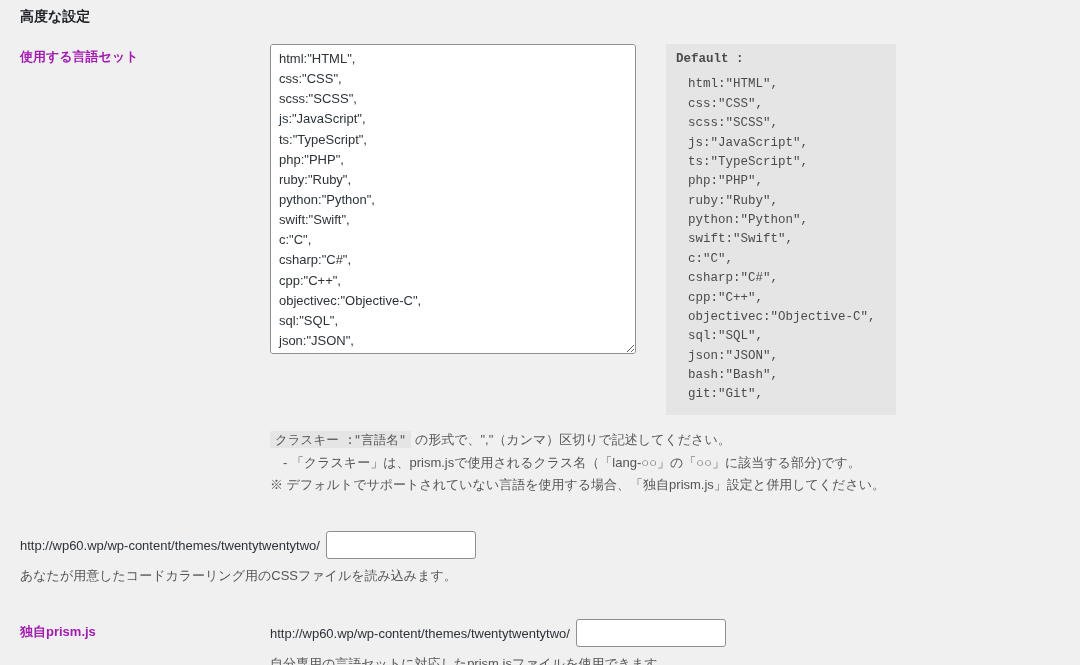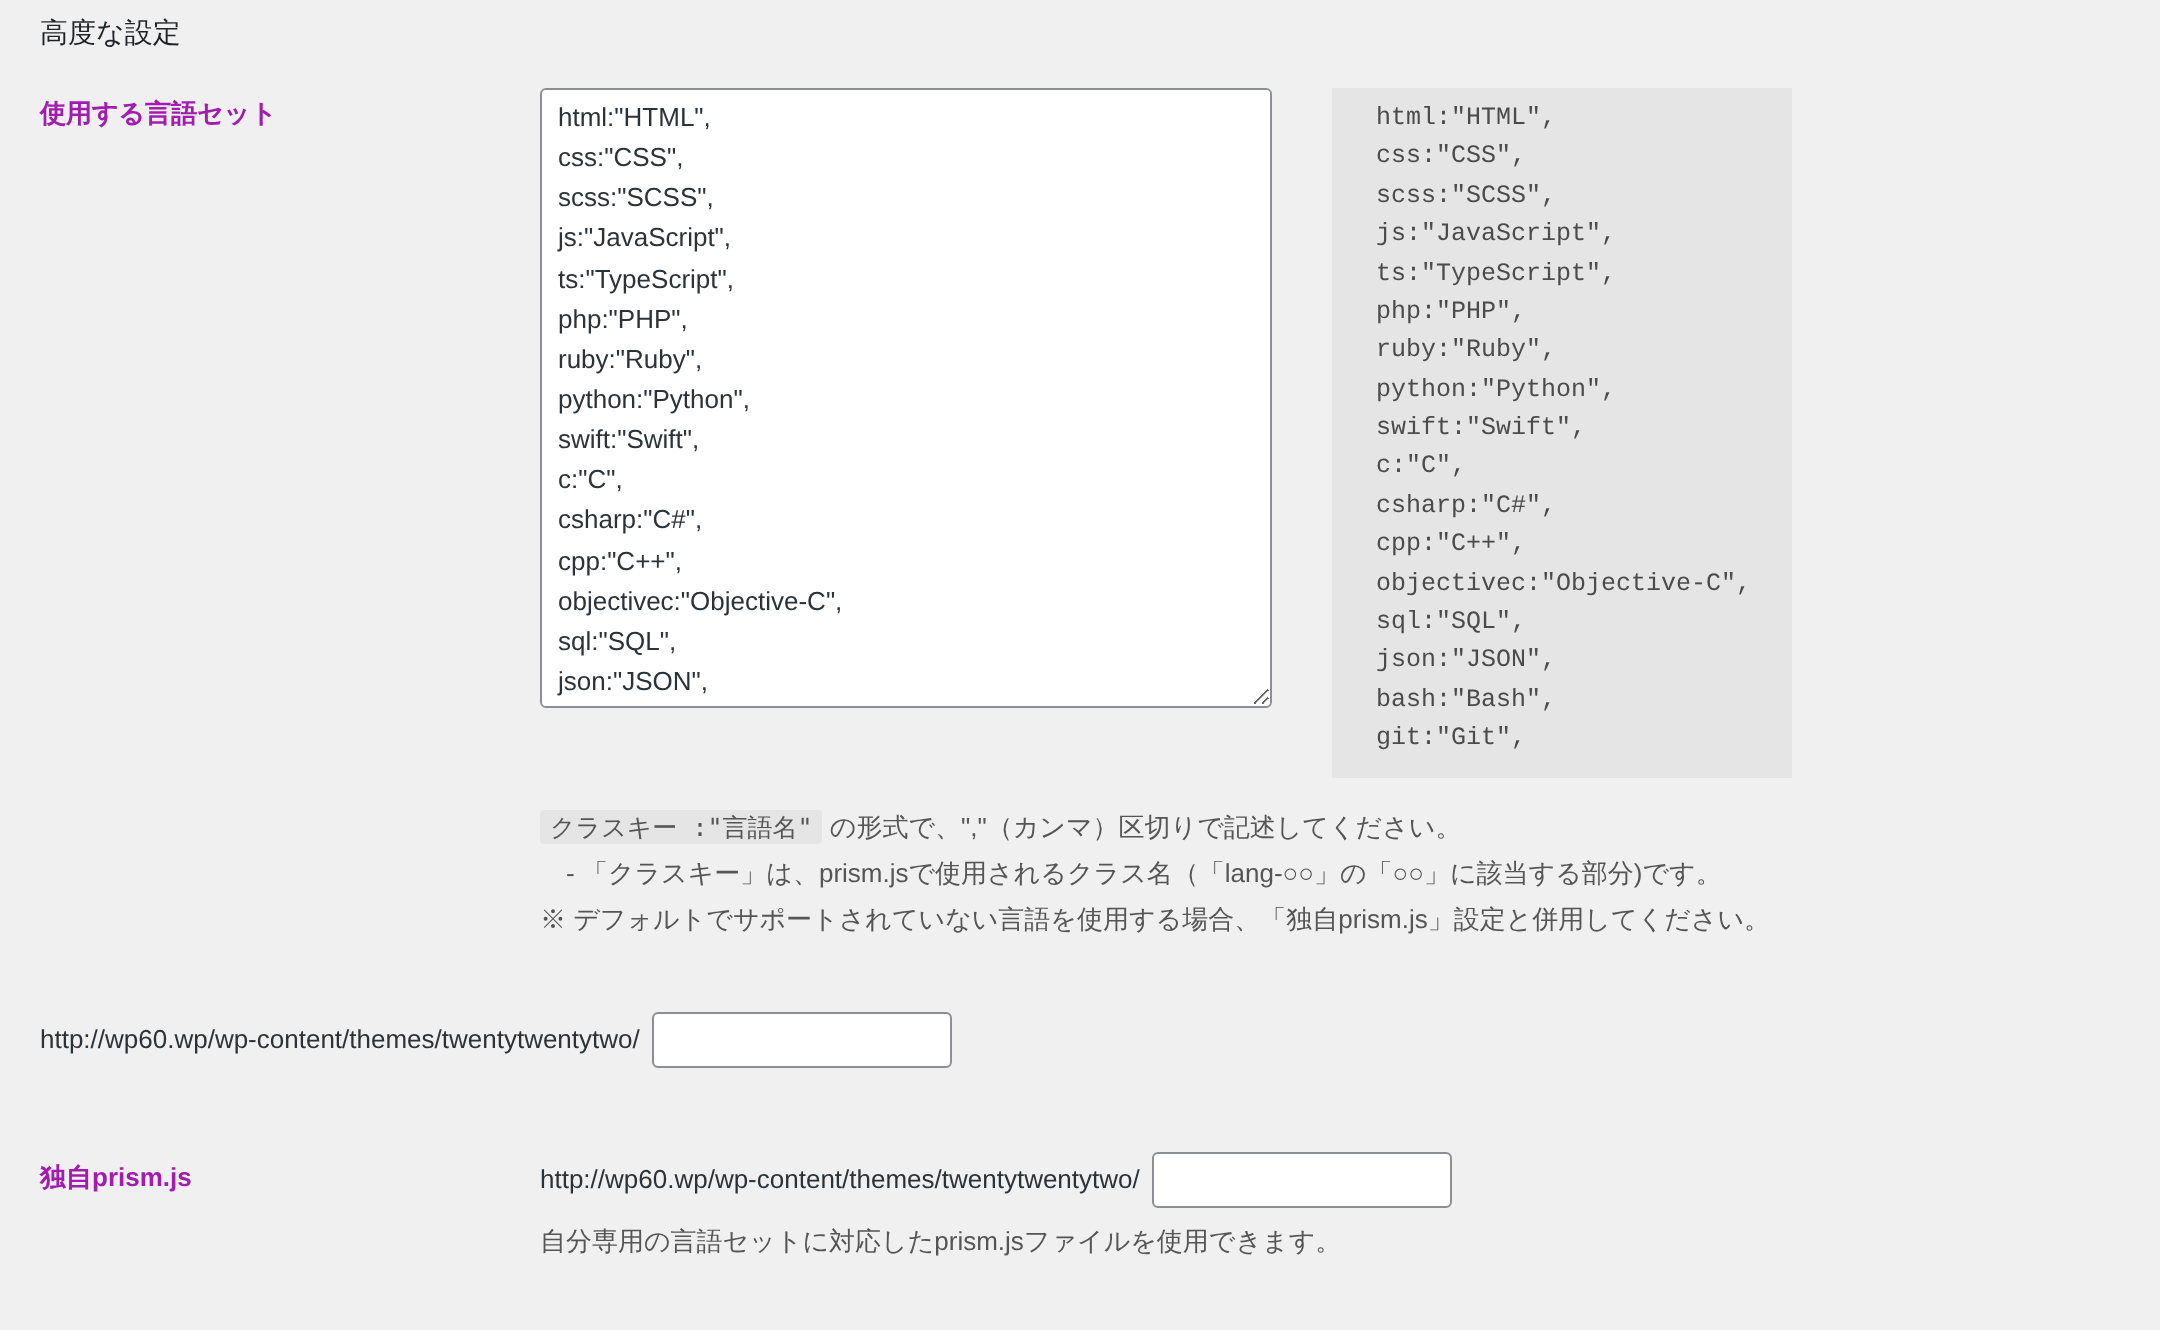--- a/index.html
+++ b/index.html
@@ -5,21 +5,21 @@
     * { box-sizing: border-box; margin: 0; padding: 0; }
     body {
       background: #f0f0f1;
       font-family: -apple-system, BlinkMacSystemFont, "Segoe UI", "Hiragino Sans", "Meiryo", sans-serif;
       font-size: 13px;
       color: #1d2327;
       padding: 8px 20px;
     }
     h3.section-title {
       font-size: 14px;
-      font-weight: 400;
+      font-weight: 700;
       color: #1d2327;
       margin: 0 0 18px 0;
     }
     .form-row {
       display: flex;
       align-items: flex-start;
       margin-bottom: 34px;
     }
     .label-col {
       width: 250px;
@@ -127,20 +127,21 @@
 python:"Python",
 swift:"Swift",
 c:"C",
 csharp:"C#",
 cpp:"C++",
 objectivec:"Objective-C",
 sql:"SQL",
 json:"JSON",
 bash:"Bash",</textarea>
       <div class="default-box">
+        <div class="default-title">Default :</div>
         <div class="default-body">html:"HTML",
 css:"CSS",
 scss:"SCSS",
 js:"JavaScript",
 ts:"TypeScript",
 php:"PHP",
 ruby:"Ruby",
 python:"Python",
 swift:"Swift",
 c:"C",
@@ -160,20 +161,21 @@
     </div>
   </div>
 </div>
 
 <div class="form-row">
   <div class="field-col">
     <div class="path-line">
       <span class="path-text">http://wp60.wp/wp-content/themes/twentytwentytwo/</span>
       <input type="text" class="small-input" value="" style="">
     </div>
+    <div class="subdesc">あなたが用意したコードカラーリング用のCSSファイルを読み込みます。</div>
   </div>
 </div>
 
 <div class="form-row">
   <div class="label-col">独自prism.js</div>
   <div class="field-col">
     <div class="path-line">
       <span class="path-text">http://wp60.wp/wp-content/themes/twentytwentytwo/</span>
       <input type="text" class="small-input" value="" style="">
     </div>

